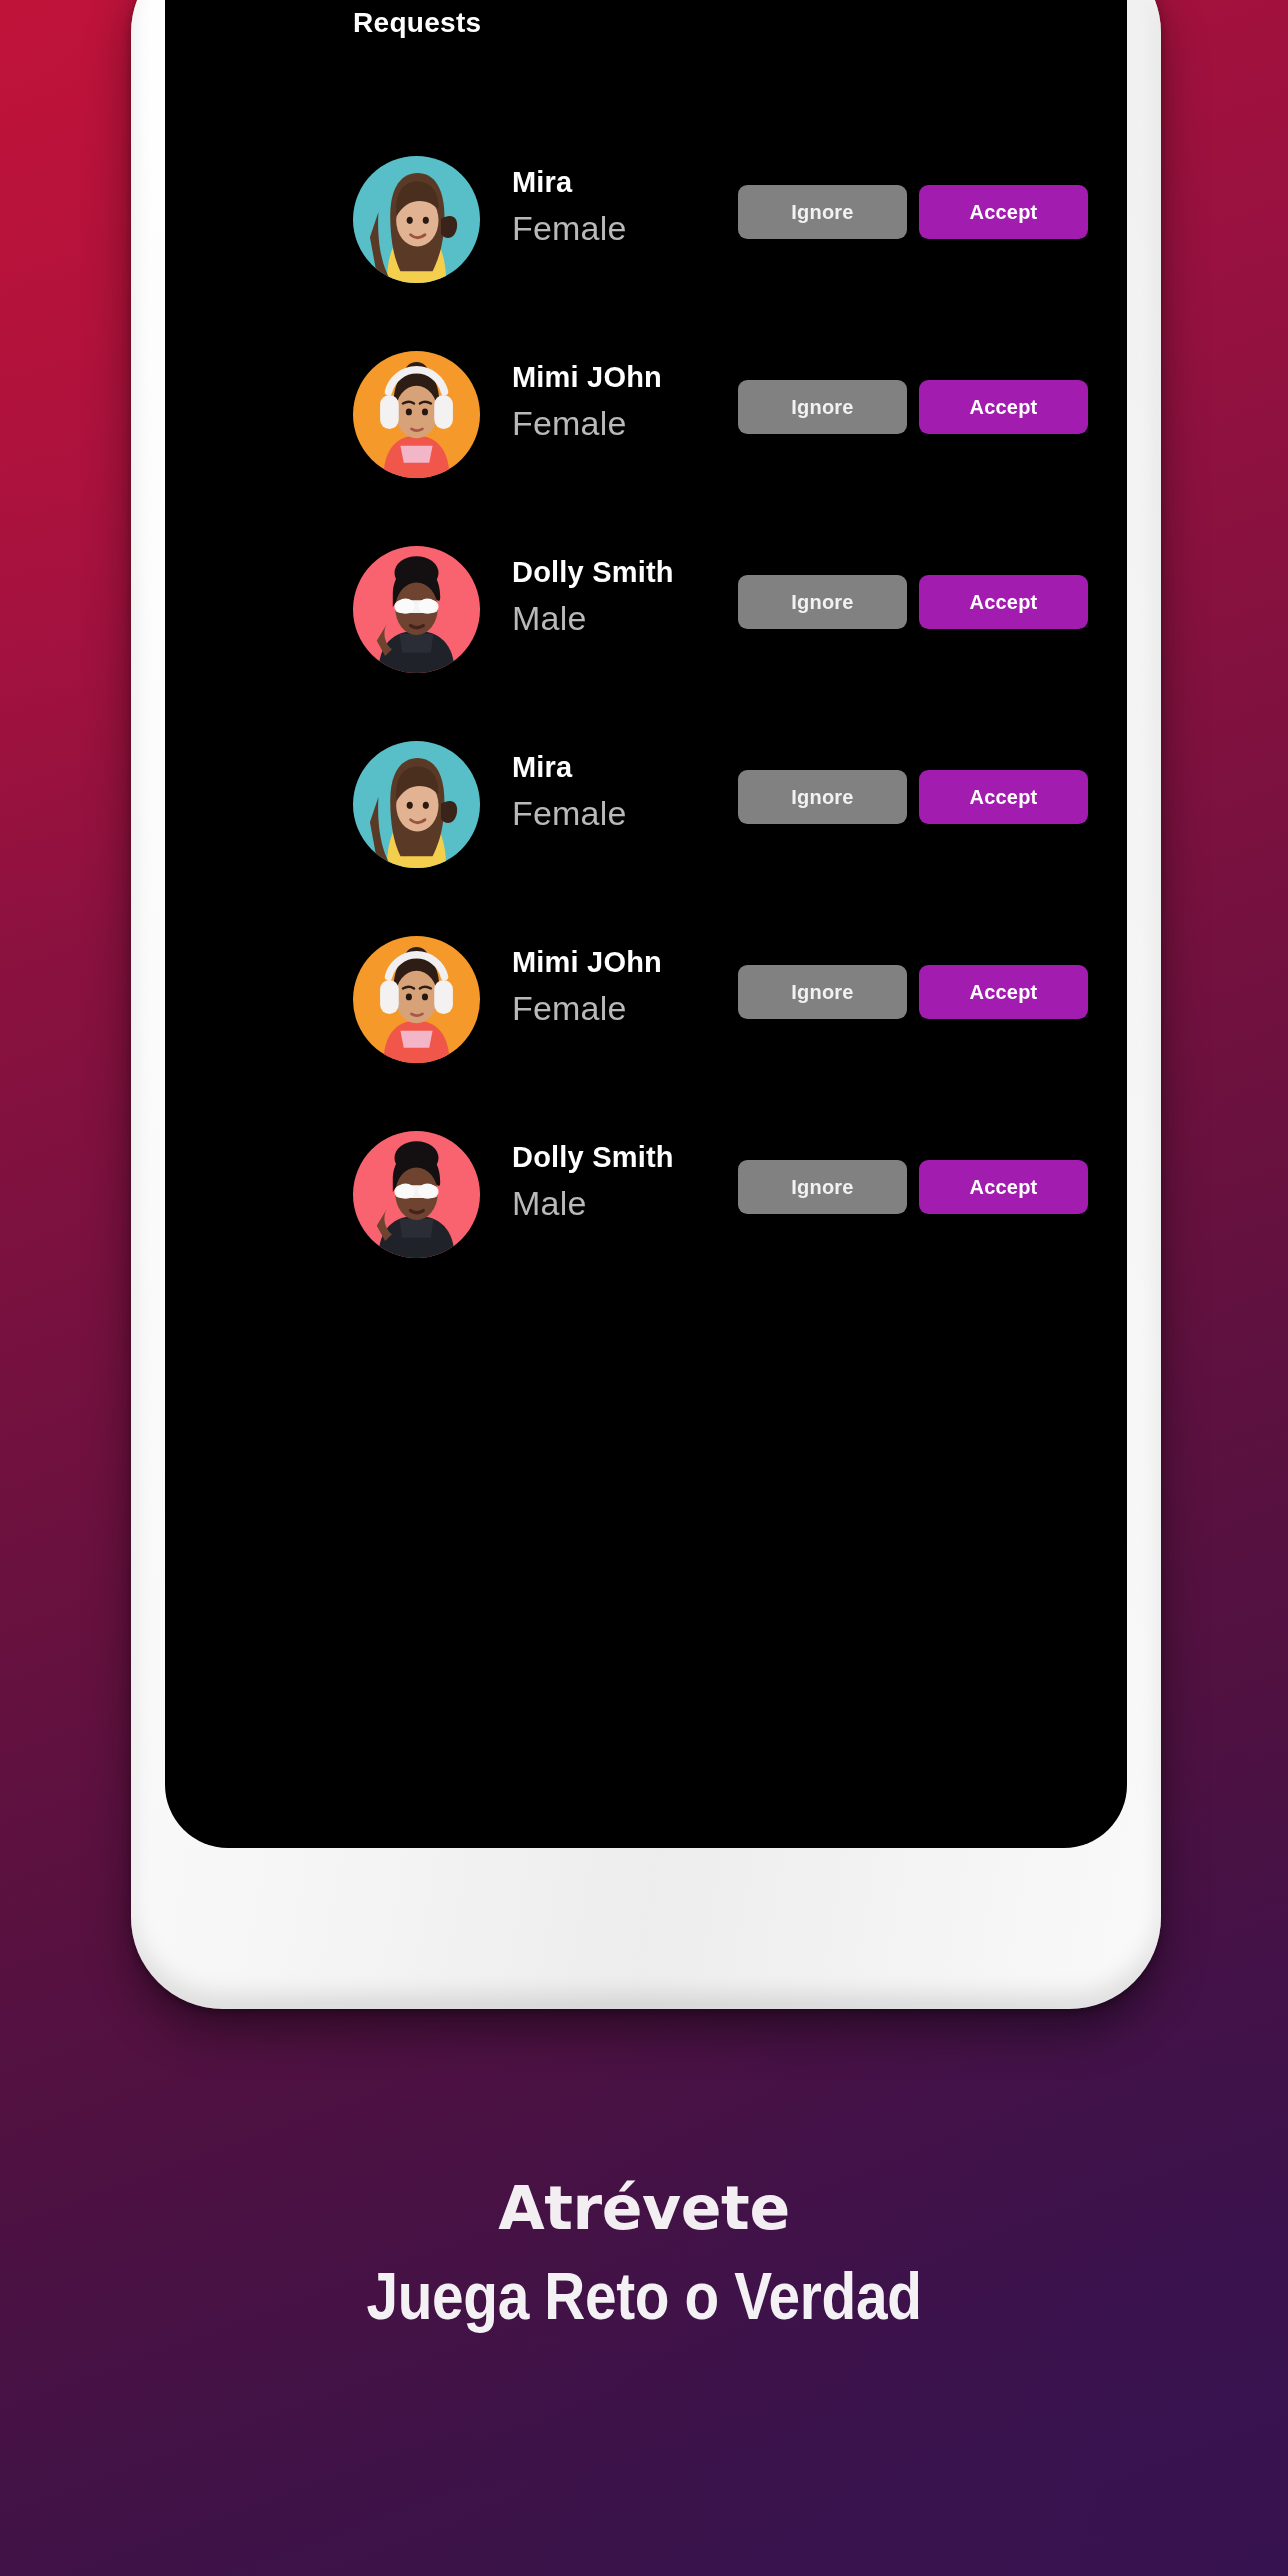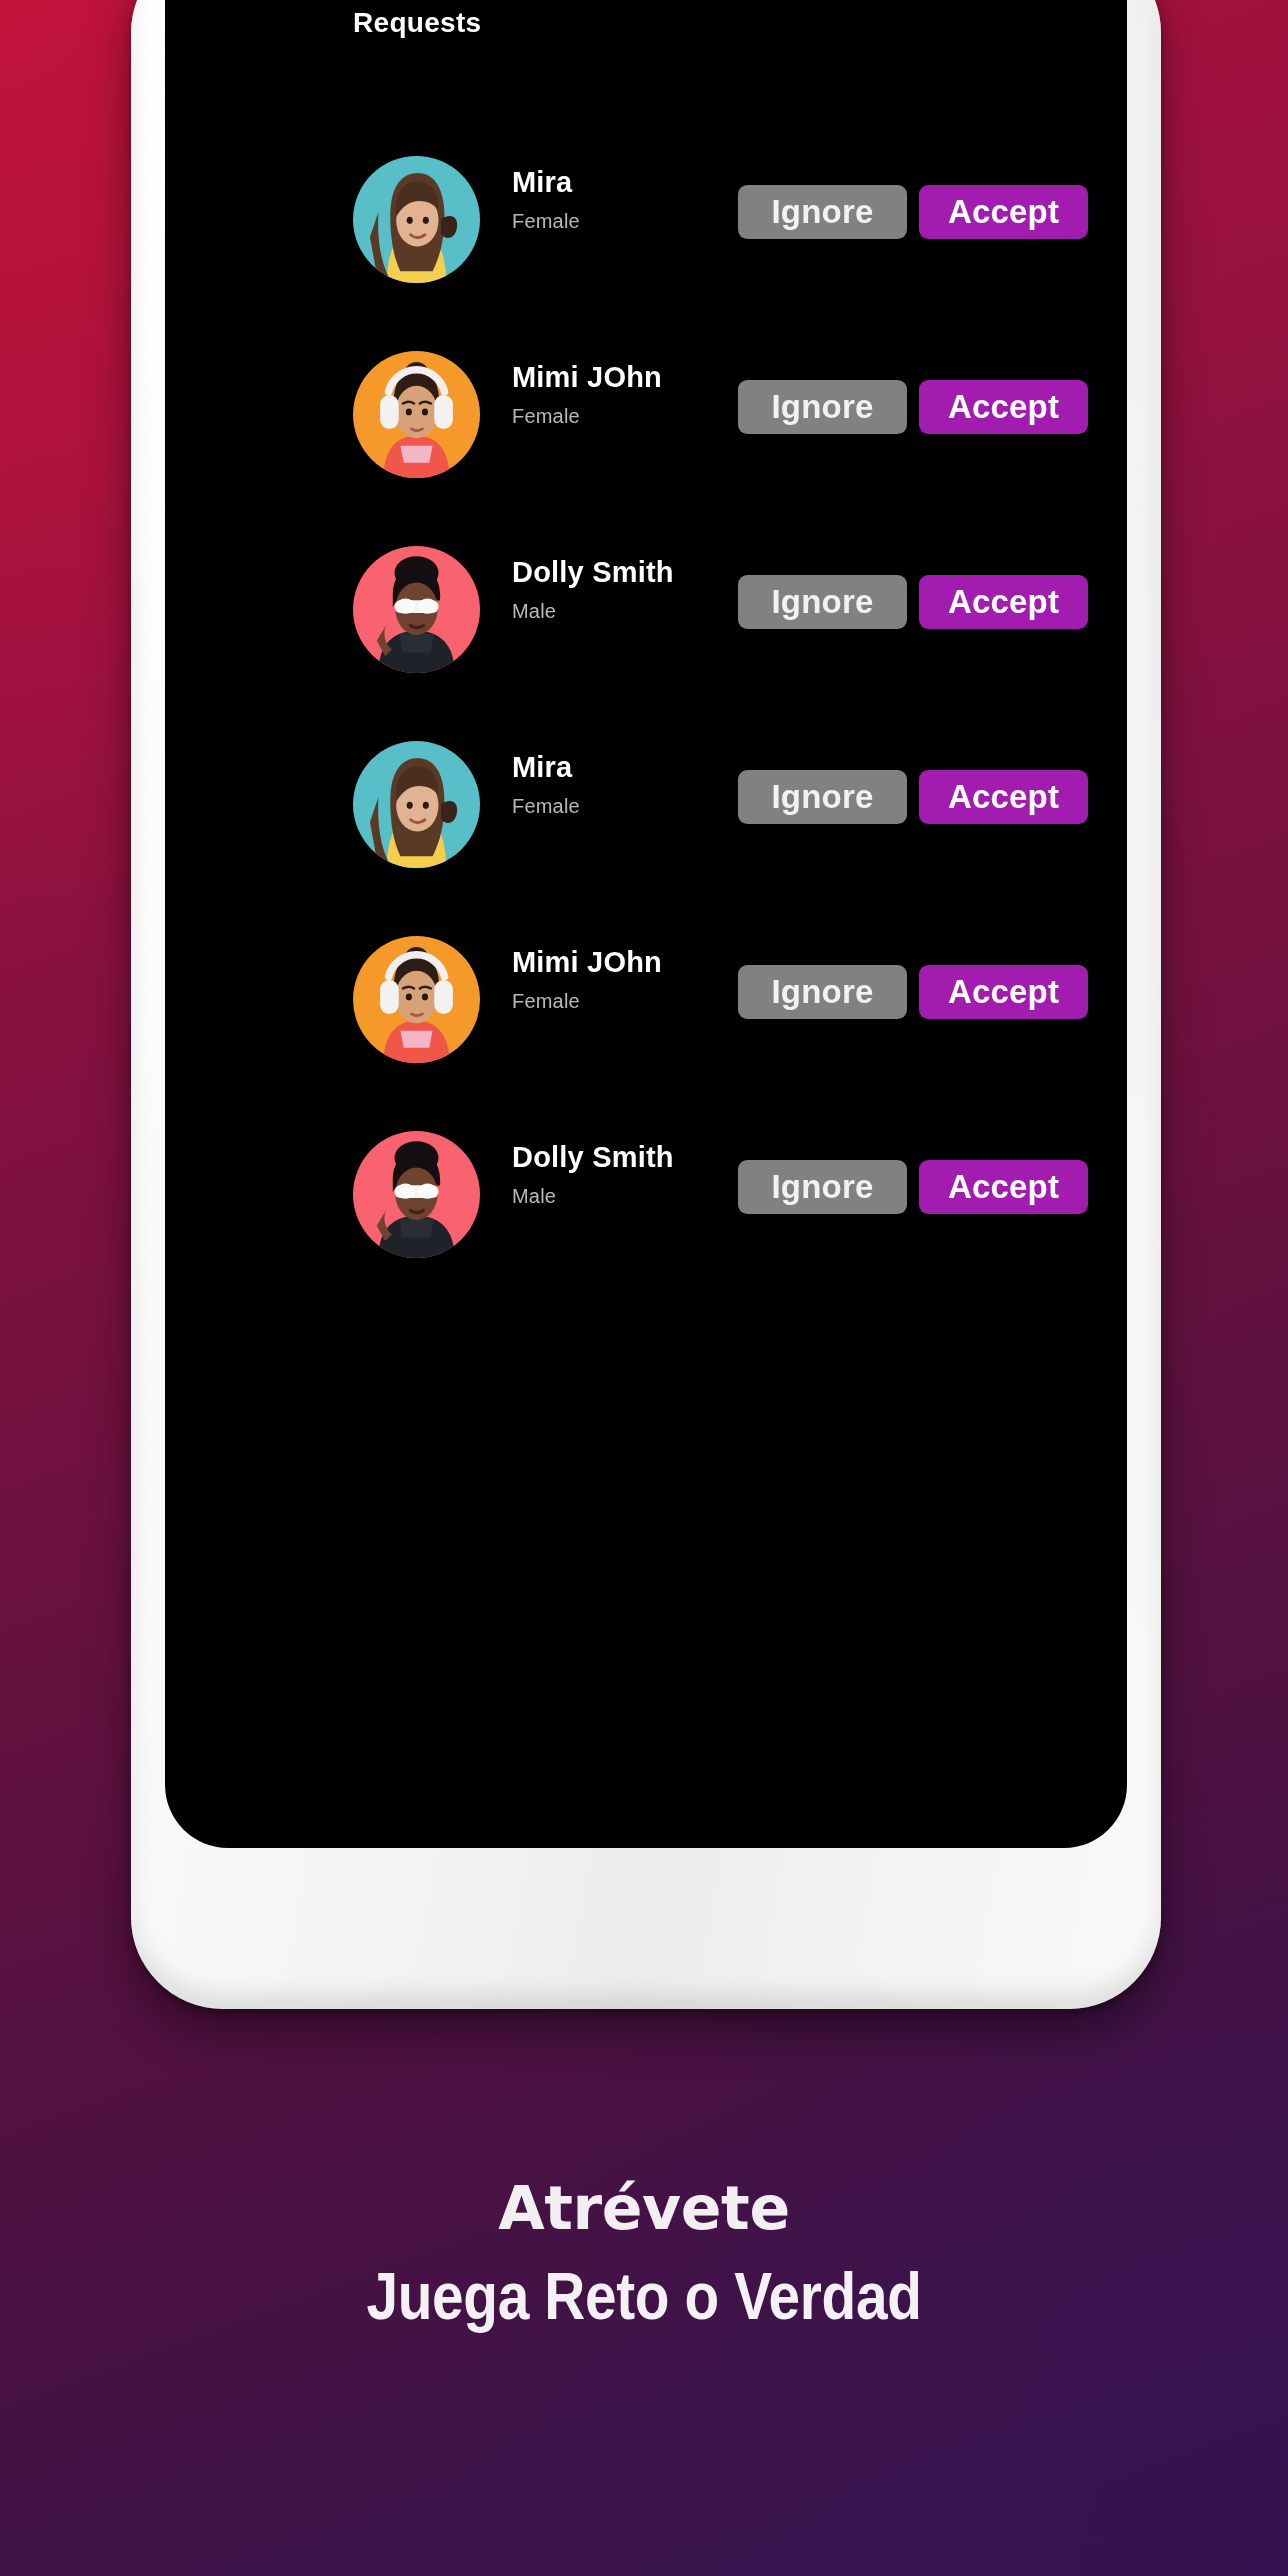--- a/index.html
+++ b/index.html
@@ -138,40 +138,40 @@
   .row-name {
     font-size: 29px;
     font-weight: 700;
     color: #ffffff;
     letter-spacing: 0.2px;
     line-height: 1.05;
     white-space: nowrap;
   }
   .row-sub {
     margin-top: 13.6px;
-    font-size: 20px;
+    font-size: 34px;
     font-weight: 400;
     color: #b9b9b9;
     letter-spacing: 0.2px;
     line-height: 1.05;
   }
 
   .row-actions {
     position: absolute;
     right: 39px;
     top: 54px;
     display: flex;
     align-items: center;
     gap: 12px;
   }
   .btn {
     border: 0;
     outline: none;
     font-family: "Liberation Sans", sans-serif;
-    font-size: 33px;
+    font-size: 20px;
     font-weight: 700;
     letter-spacing: 0.2px;
     padding: 0;
     height: 54px;
     width: 169px;
     border-radius: 9.3px;
     cursor: pointer;
     display: flex;
     align-items: center;
     justify-content: center;

